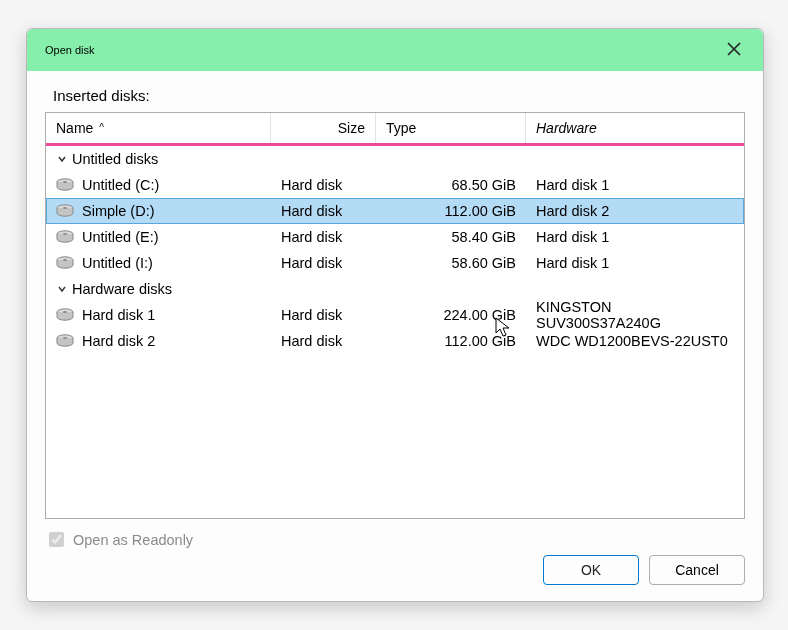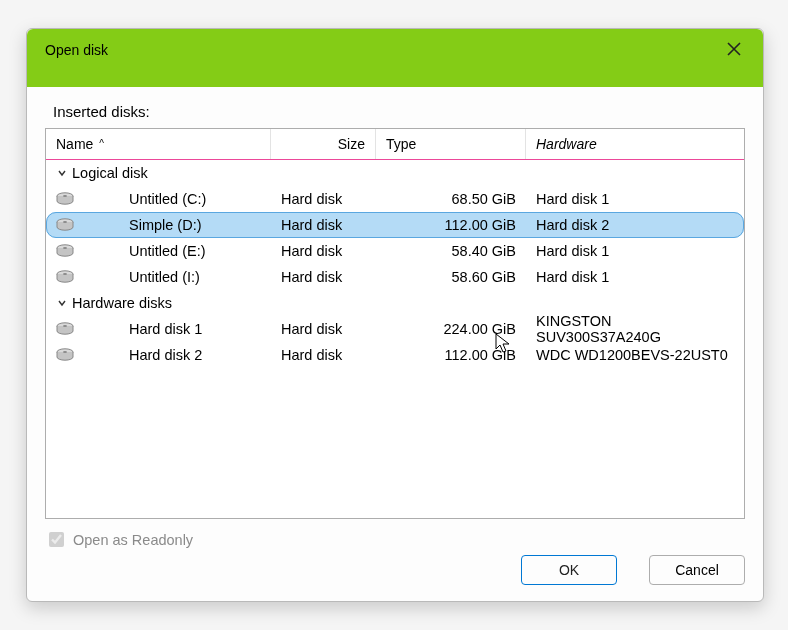--- a/index.html
+++ b/index.html
@@ -20,28 +20,28 @@
     height: 572px;
     background: #fdfdfd;
     border: 1px solid #b9b9b9;
     border-radius: 6px;
     box-shadow: 0 6px 18px rgba(0,0,0,0.18);
     display: flex;
     flex-direction: column;
   }
   .titlebar {
     height: 42px;
-    background: #84cc16;
+    background: #86efac;
     border-top-left-radius: 6px;
     border-top-right-radius: 6px;
     display: flex;
     align-items: center;
     justify-content: space-between;
-    padding: 0 14px 16px 18px;
-    font-size: 14px;
+    padding: 0 14px 0 18px;
+    font-size: 11px;
   }
   .titlebar .close {
     width: 30px;
     height: 30px;
     display: flex;
     align-items: center;
     justify-content: center;
     cursor: pointer;
   }
   .titlebar .close svg { width: 14px; height: 14px; }
@@ -58,21 +58,21 @@
   .listbox {
     flex: 1;
     border: 1px solid #adadad;
     background: #fff;
     overflow: hidden;
     display: flex;
     flex-direction: column;
   }
   .columns {
     display: flex;
-    border-bottom: 1px solid #ec4899;
+    border-bottom: 3px solid #ec4899;
     height: 30px;
     align-items: center;
     font-size: 14px;
     user-select: none;
     justify-content: flex-end;
   }
   .col {
     padding: 0 10px;
     border-right: 1px solid #e3e3e3;
     height: 100%;
@@ -107,37 +107,36 @@
   }
   .group-toggle svg { width: 10px; height: 10px; }
   .group-label { }
   .item-row .cell {
     box-sizing: border-box;
     padding: 0 10px;
     height: 100%;
     display: flex;
     align-items: center;
   }
-  .cell-name { width: 225px; padding-left: 44px; gap: 47px; }
+  .cell-name { width: 225px; padding-left: 44px; }
   .cell-type { width: 150px; }
   .cell-size { width: 105px; justify-content: flex-end; }
   .cell-hw   { flex: 1; }
   .disk-icon {
     width: 18px;
     height: 14px;
     margin-right: 8px;
     flex-shrink: 0;
     position: relative;
   }
   .disk-icon svg { width: 18px; height: 14px; }
   .item-row.selected {
     background: #b4dbf6;
     outline: 1px solid #5aa7e0;
     outline-offset: -1px;
-    border-radius: 10px;
   }
   .cursor-overlay {
     position: absolute;
     left: 449px;
     top: 204px;
     pointer-events: none;
   }
   .cursor-overlay svg { width: 16px; height: 22px; }
   .footer {
     padding-top: 10px;
@@ -165,21 +164,20 @@
   }
   .btn {
     min-width: 96px;
     height: 30px;
     border-radius: 4px;
     font-size: 14px;
     background: #fdfdfd;
     border: 1px solid #adadad;
     cursor: pointer;
     padding: 0 16px;
-    margin-left: 22px;
   }
   .btn.primary {
     border: 1.5px solid #0078d4;
     color: #222;
   }
 </style>
 </head>
 <body>
 
 <div class="dialog">
@@ -214,21 +212,21 @@
         <div class="col col-hw">
           <span>Hardware</span>
         </div>
       </div>
 
       <div class="rows" id="rows">
           <div class="group-row">
             <span class="group-toggle"><svg viewBox="0 0 10 10">
                 <path d="M2 3 L5 7 L8 3" stroke="#333" stroke-width="1.4" fill="none"></path>
               </svg></span>
-            <span class="group-label">Logical disk</span>
+            <span class="group-label">Untitled disks</span>
           </div>
           <div class="item-row">
             <div class="cell cell-name">
               <span class="disk-icon"><svg viewBox="0 0 18 14">
                   <ellipse cx="9" cy="4" rx="8" ry="3.2" fill="#d9d9d9" stroke="#888"></ellipse>
                   <path d="M1 4 v5 a8 3.2 0 0 0 16 0 v-5" fill="#c4c4c4" stroke="#888"></path>
                   <ellipse cx="9" cy="4" rx="2" ry="0.9" fill="#888"></ellipse>
                 </svg></span>
               <span>Untitled (C:)</span>
             </div>

